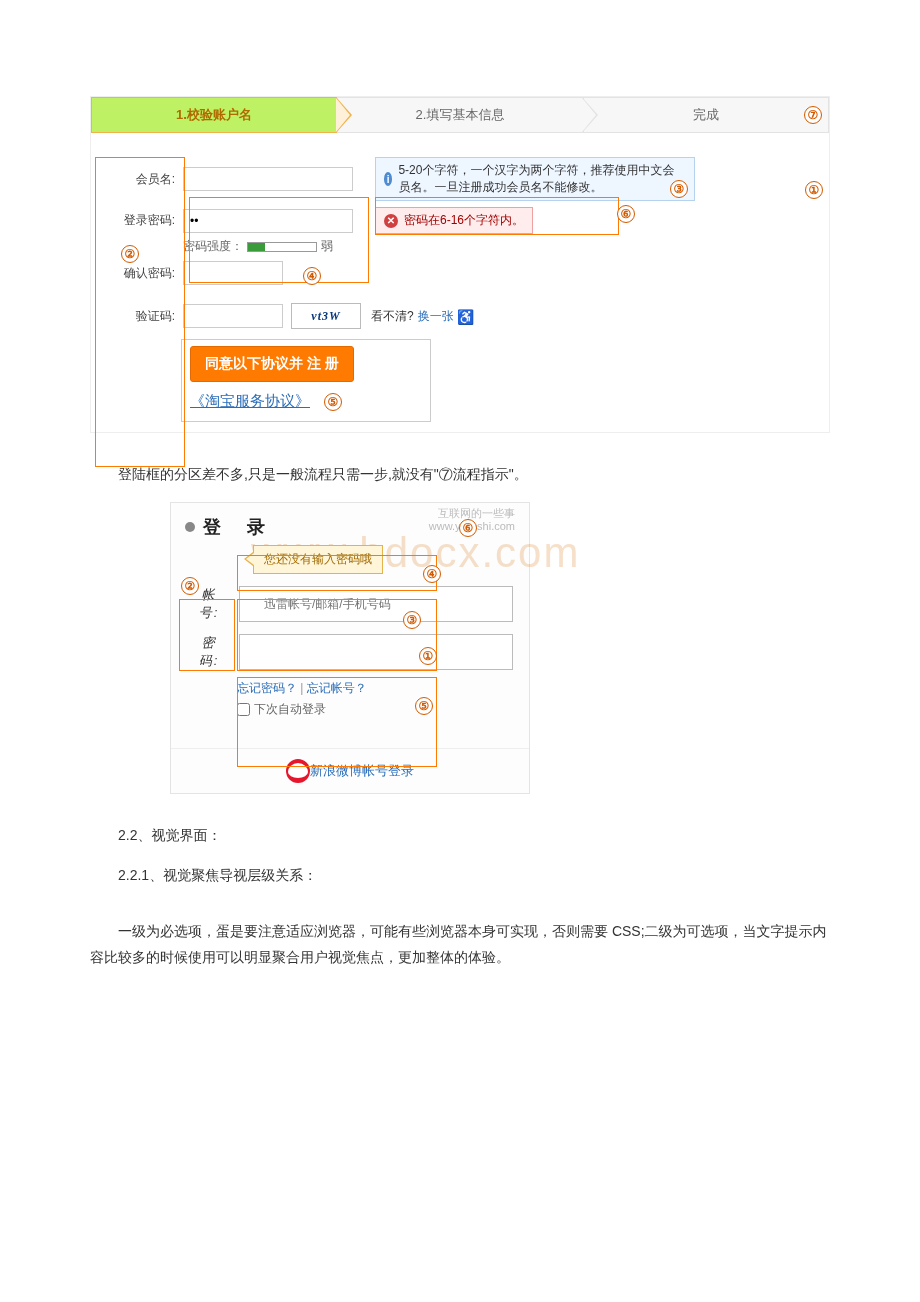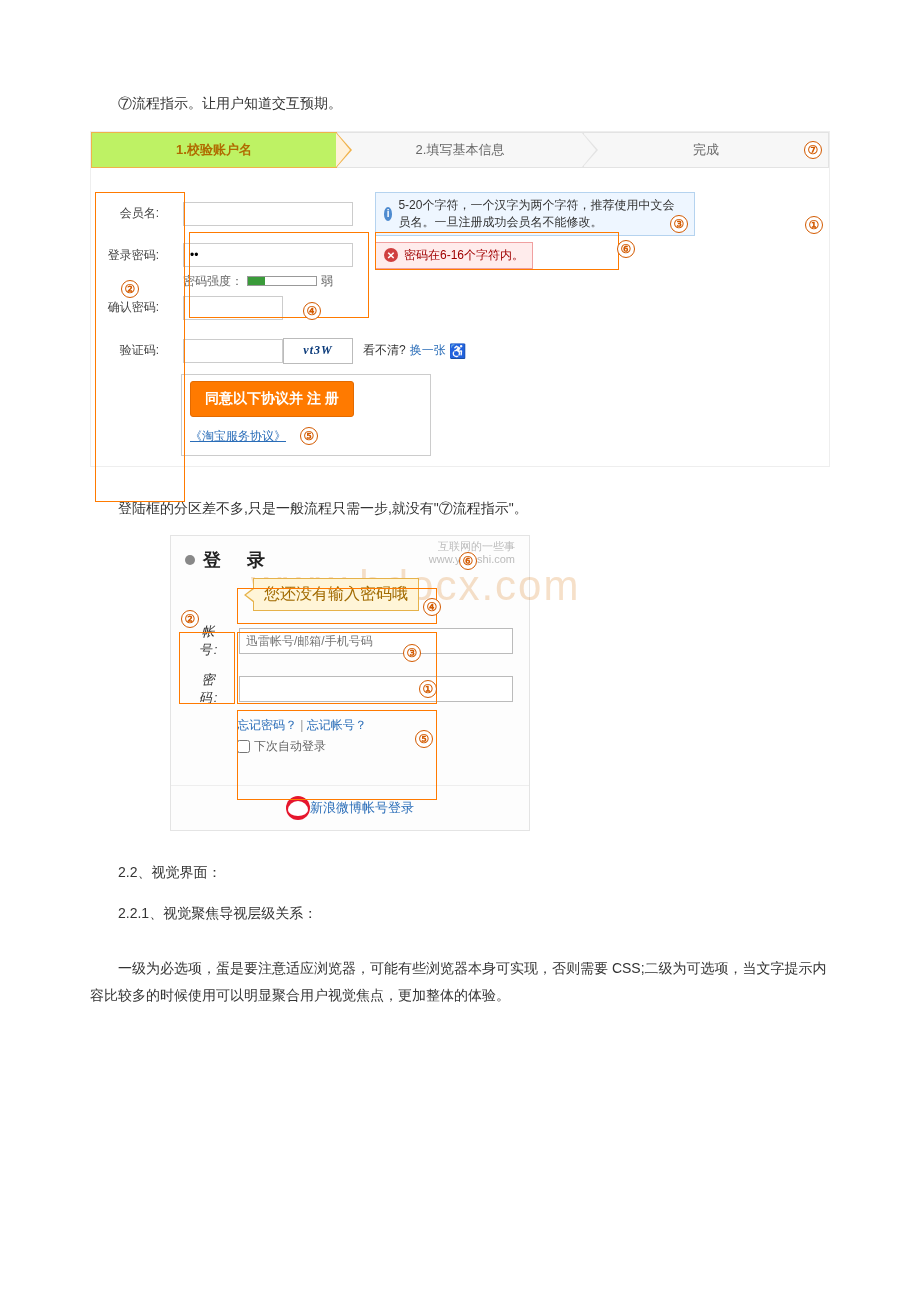--- a/index.html
+++ b/index.html
@@ -65,30 +65,30 @@
   }
   .step-active .step-arrow { border-left-color: #fff1d9; }
   .step-active .step-arrow-border { border-left-color: #f0b24a; }
 
   .form-row {
     display: flex; align-items: center;
     margin: 6px 12px 6px 12px;
     font-size: 12px;
   }
   .form-label {
-    width: 80px; text-align: right; color: #444; padding-right: 24px;
+    width: 80px; text-align: right; color: #444; padding-right: 8px;
   }
   .form-input {
     width: 170px; height: 24px;
     border: 1px solid #ccc; background: #fff;
     padding: 0 6px; font-size: 12px;
   }
   .captcha-box {
     display: inline-flex; align-items: center; justify-content: center;
-    width: 70px; height: 26px; margin-left: 0;
+    width: 70px; height: 26px; margin-left: 8px;
     font-family: cursive; font-style: italic; font-weight: bold;
     color: #0a3a7a; letter-spacing: 1px;
     background: #fff; border: 1px solid #bbb;
   }
   .hint {
     margin-left: 10px; color: #333; font-size: 12px;
     display: flex; align-items: flex-end; gap: 4px;
   }
   .hint a { color: #2a6db8; text-decoration: none; }
   .tip-box {
@@ -113,21 +113,21 @@
     display:inline-block;width:70px;height:10px;border:1px solid #999;vertical-align:middle;margin:0 4px;
   }
   .strength-fill { display:block;height:100%;width:25%;background:#3a9b3a; }
   .accessibility-icon { color:#2a6db8; font-size:14px; }
   .btn-register {
     display:inline-block; background:#ff7a00; color:#fff;
     border:1px solid #e36a00; border-radius:3px;
     padding:8px 14px; font-size:14px; font-weight:bold;
     text-align:center;
   }
-  .agreement-link { color:#2a6db8; font-size:12px; }
+  .agreement-link { color:#2a6db8; font-size:15px; }
 
   
   .circ {
     display:inline-flex; width:18px;height:18px;border:1px solid #d35a00;border-radius:50%;
     color:#d35a00;align-items:center;justify-content:center;font-size:12px;font-weight:bold;
   }
   .fig1 .circ, .fig2 .circ { position:absolute; background:#fff; }
 
   
   .box-outline {
@@ -155,38 +155,38 @@
   .fig2 .wm-top { position:absolute; top:4px; right:14px; font-size:11px; color:#bbb; line-height:1.2; text-align:right; }
   .login-title {
     display:flex; align-items:center; gap:8px;
     font-size:18px; font-weight:bold; color:#222;
     padding:12px 14px 6px 14px; letter-spacing:4px;
   }
   .bullet { display:inline-block;width:10px;height:10px;border-radius:50%;background:#888; }
   .tooltip-bubble {
     position:relative; display:inline-flex; align-items:center;
     background:#fff5d8; border:1px solid #e6b24a; color:#a16a00;
-    font-size:16px; padding:5px 10px; margin-left:20px;
+    font-size:12px; padding:5px 10px; margin-left:20px;
   }
   .tooltip-bubble::after {
     content:""; position:absolute; left:-8px; top:50%; transform:translateY(-50%);
     border-top:6px solid transparent; border-bottom:6px solid transparent;
     border-right:8px solid #fff5d8;
   }
   .tooltip-bubble::before {
     content:""; position:absolute; left:-10px; top:50%; transform:translateY(-50%);
     border-top:7px solid transparent; border-bottom:7px solid transparent;
     border-right:9px solid #e6b24a;
   }
   .login-row {
     display:flex; align-items:center; gap:8px;
     padding:6px 16px; font-size:13px;
   }
   .login-label { width:44px; text-align:center; color:#333; letter-spacing:2px;font-style:italic; }
-  .login-input { flex:1; height:26px; border:1px solid #bbb; padding:0 6px; font-size:12px; color:#999; }
+  .login-input { flex:1; height:36px; border:1px solid #bbb; padding:0 24px; font-size:12px; color:#999; }
   .login-links { font-size:12px; padding:4px 16px 2px 66px; color:#999; }
   .login-links a { color:#2a6db8; text-decoration:none; }
   .login-auto { font-size:12px; padding:2px 16px 8px 66px; color:#666; display:flex; align-items:center; gap:4px; }
   .login-auto input { margin:0; }
   .btn-login {
     display:inline-block; width:110px; height:34px;
     background: linear-gradient(#5aa6e0,#3c7fc0);
     border:1px solid #2f6aa6; border-radius:3px;
     color:#fff; font-size:16px; font-weight:bold; letter-spacing:6px;
     text-align:center; line-height:32px; margin-left:64px;
@@ -212,21 +212,20 @@
     font-size:42px; font-weight:300; letter-spacing:2px;
     color:rgba(220,130,40,0.25); pointer-events:none;
     font-family: Arial, sans-serif;
   }
 
 </style>
 </head>
 <body>
 
 <div class="page">
-  <p class="para">⑦流程指示。让用户知道交互预期。</p>
 
   <div class="fig1">
 
     <div class="watermark-tr">
       <div>互联网的一些事</div>
       <div>www.yixieshi.com</div>
     </div>
 
     <div class="steps">
       <div class="step step-active">

